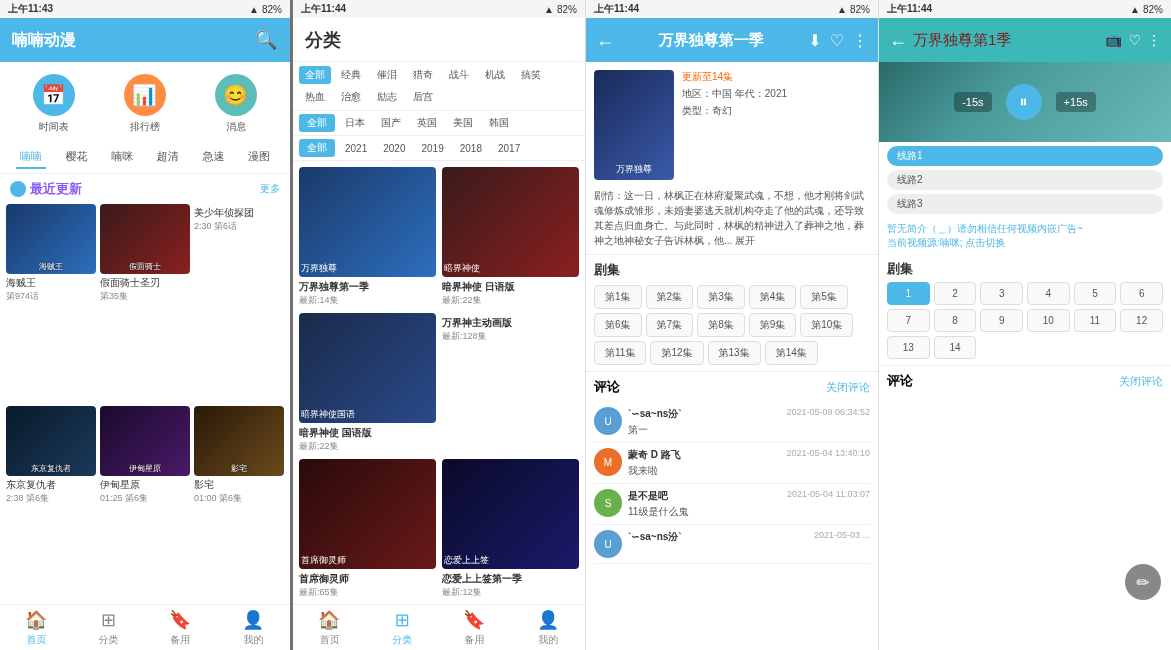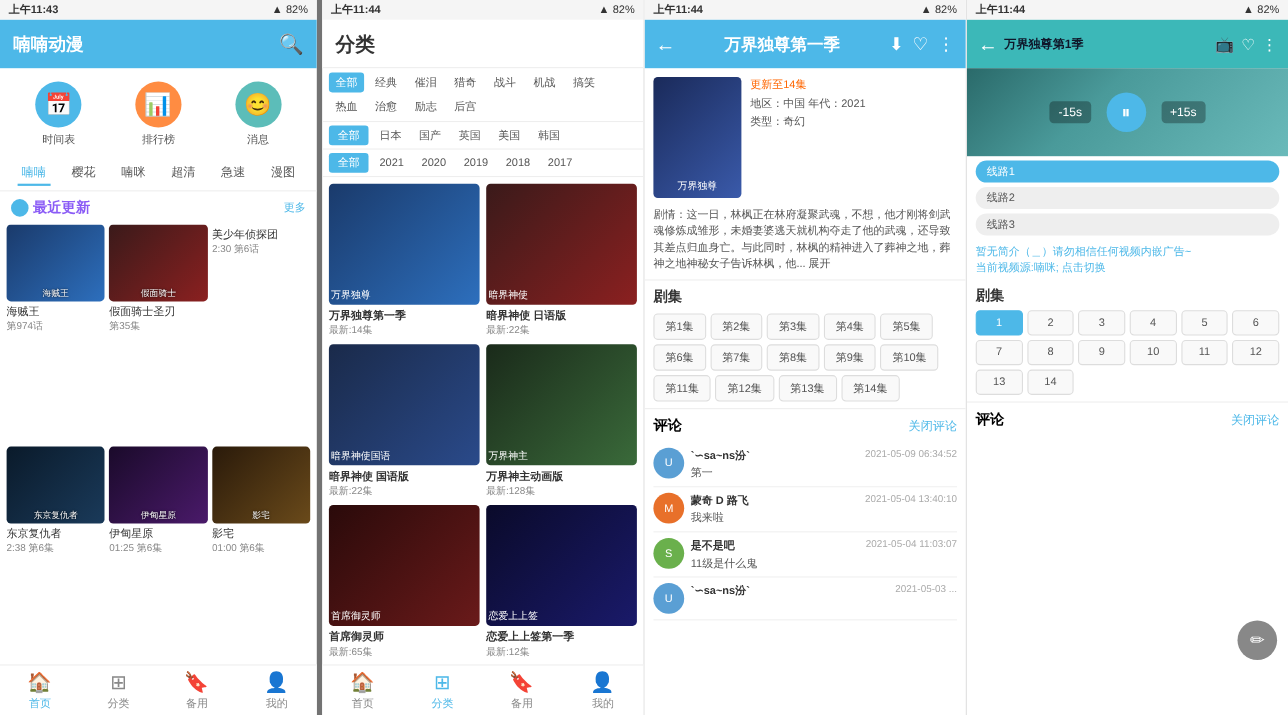--- a/index.html
+++ b/index.html
@@ -14,21 +14,21 @@
 
     
     .panel {
       height: 650px;
       display: flex;
       flex-direction: column;
       background: #fff;
       overflow: hidden;
       position: relative;
     }
-    .panel-1 { width: 293px; border-right: 5px solid #737373; }
+    .panel-1 { width: 293px; border-right: 3px solid #737373; }
     .panel-2 { width: 293px; border-right: 1px solid #ddd; }
     .panel-3 { width: 293px; border-right: 1px solid #ddd; }
     .panel-4 { width: 292px; }
 
     
     .status-bar {
       display: flex;
       justify-content: space-between;
       align-items: center;
       padding: 2px 8px;
@@ -361,21 +361,21 @@
     .p4-header {
       padding: 8px 10px;
       display: flex;
       align-items: center;
       gap: 6px;
       height: 44px;
       flex-shrink: 0;
       background: #3cb8b8;
     }
     .p4-back { color: #fff; font-size: 18px; }
-    .p4-title { color: #0f172a; font-size: 11px; font-weight: bold; flex: 1; }
+    .p4-title { color: #7f1d1d; font-size: 15px; font-weight: normal; flex: 1; }
     .p4-icons { display: flex; gap: 6px; color: #fff; font-size: 14px; }
 
     .p4-video {
       background: linear-gradient(135deg, #2a6a6a 0%, #4a9a9a 40%, #6ababa 100%);
       height: 80px;
       display: flex;
       align-items: center;
       justify-content: center;
       gap: 14px;
       flex-shrink: 0;
@@ -682,23 +682,20 @@
       <span class="p2-card-sub">最新:22集</span>
     </div>
     <div class="p2-card">
       <div class="p2-card-img bg-c3">
         <span style="color:#fff;font-size:9px;position:absolute;bottom:2px;left:2px;">暗界神使国语</span>
       </div>
       <span class="p2-card-title">暗界神使 国语版</span>
       <span class="p2-card-sub">最新:22集</span>
     </div>
     <div class="p2-card">
-      <div class="p2-card-img bg-c7">
-        <span style="color:#fff;font-size:9px;position:absolute;bottom:2px;left:2px;">万界神主</span>
-      </div>
       <span class="p2-card-title">万界神主动画版</span>
       <span class="p2-card-sub">最新:128集</span>
     </div>
     <div class="p2-card">
       <div class="p2-card-img bg-c8">
         <span style="color:#fff;font-size:9px;position:absolute;bottom:2px;left:2px;">首席御灵师</span>
       </div>
       <span class="p2-card-title">首席御灵师</span>
       <span class="p2-card-sub">最新:65集</span>
     </div>

